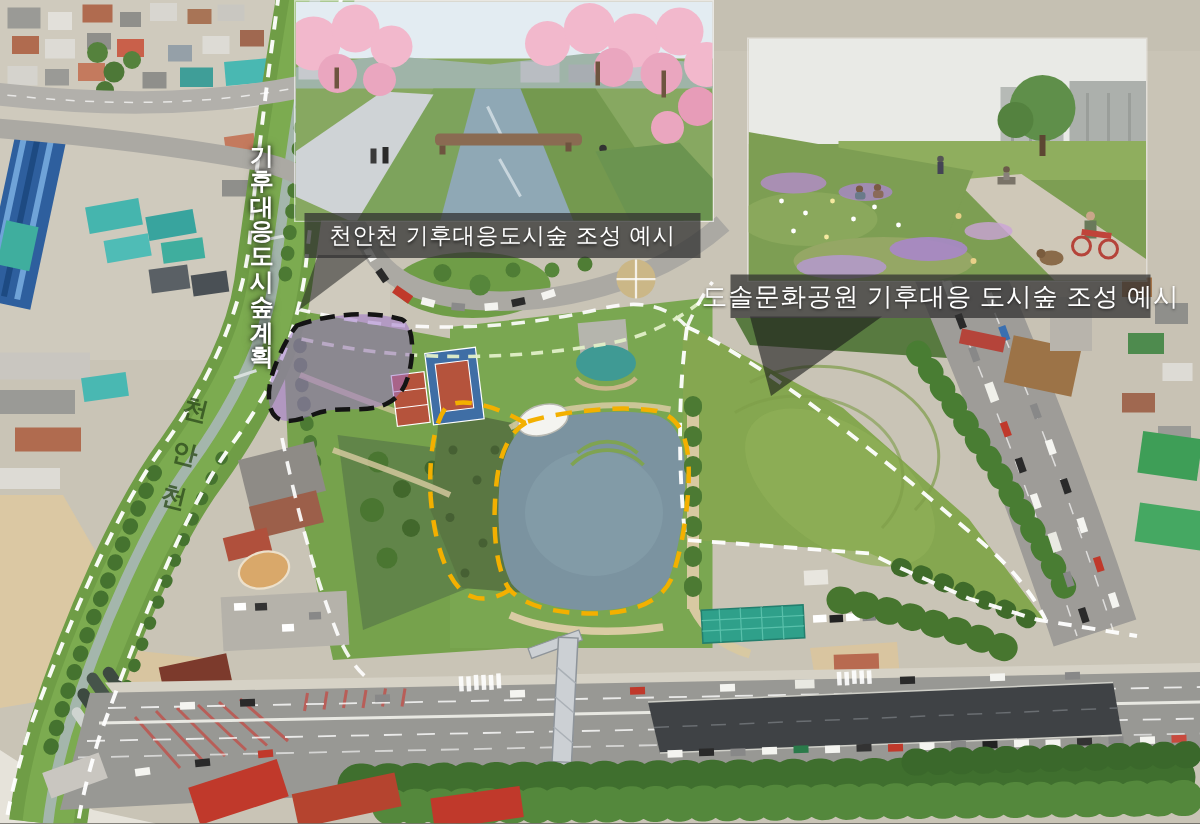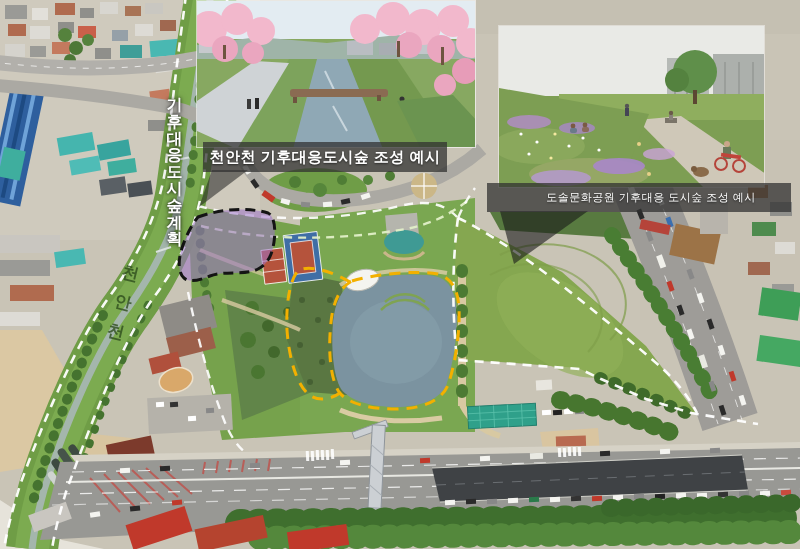--- a/index.html
+++ b/index.html
@@ -406,21 +406,21 @@
           <circle cx="244" cy="48" r="14" fill="#eaa6bf"></circle>
       <circle cx="268" cy="70" r="13" fill="#e79cb8"></circle>
           <circle cx="248" cy="84" r="11" fill="#eaa6bf"></circle>
     </g>
     <rect x="26" y="44" width="3" height="14" fill="#6e543f"></rect>
         <rect x="200" y="40" width="3" height="16" fill="#6e543f"></rect>
     <rect x="244" y="46" width="3" height="18" fill="#6e543f"></rect>
     <polygon points="200,100 256,94 280,120 280,148 224,148" fill="#6b9450"></polygon>
   </svg>
 </div>
-<div class="caption" style="left:203px;top:142px;width:244px;height:30px;font-size:15px;font-weight:bold;">천안천 기후대응도시숲 조성 예시</div>
+<div class="caption" style="left:203px;top:142px;width:264px;height:30px;font-size:15px;">천안천 기후대응도시숲 조성 예시</div>
 
 <div class="inset" style="left:498px;top:25px;width:267px;height:163px;border-color:rgba(255,255,255,.45);">
   <svg width="267" height="163" viewBox="0 0 267 163">
     <rect width="267" height="80" fill="#e9eae6"></rect>
     <rect y="70" width="267" height="93" fill="#7d9e53"></rect>
     <g opacity=".85">
       <rect x="168" y="32" width="42" height="42" fill="#aeb2ae"></rect>
       <rect x="214" y="28" width="53" height="48" fill="#a2a6a2"></rect>
       <line x1="176" y1="40" x2="176" y2="72" stroke="#8d918d" stroke-width="2"></line>
       <line x1="188" y1="40" x2="188" y2="72" stroke="#8d918d" stroke-width="2"></line>
@@ -469,18 +469,18 @@
       <circle cx="228" cy="118" r="3" fill="#caa68a"></circle>
           <rect x="224" y="121" width="8" height="12" fill="#6a7a5a"></rect>
       <circle cx="222" cy="138" r="6" fill="none" stroke="#b5443a" stroke-width="2"></circle>
       <circle cx="240" cy="140" r="6" fill="none" stroke="#b5443a" stroke-width="2"></circle>
       <rect x="222" y="128" width="20" height="4" fill="#c0443a" transform="rotate(8 232 130)"></rect>
       <ellipse cx="202" cy="146" rx="8" ry="5" fill="#8a6b4a"></ellipse>
           <circle cx="195" cy="143" r="3" fill="#7a5c3e"></circle>
     </g>
   </svg>
 </div>
-<div class="caption" style="left:487px;top:183px;width:280px;height:29px;font-size:11px;padding-left:24px;">도솔문화공원 기후대응 도시숲 조성 예시</div>
+<div class="caption" style="left:487px;top:183px;width:280px;height:29px;font-size:17px;">도솔문화공원 기후대응 도시숲 조성 예시</div>
 
 <div class="vlabel" style="left:165px;top:97px;">기후대응도시숲계획</div>
 <div class="grasslabel" style="left:113px;top:258px;">천안천</div>
 
 </div>
 
 </body></html>

